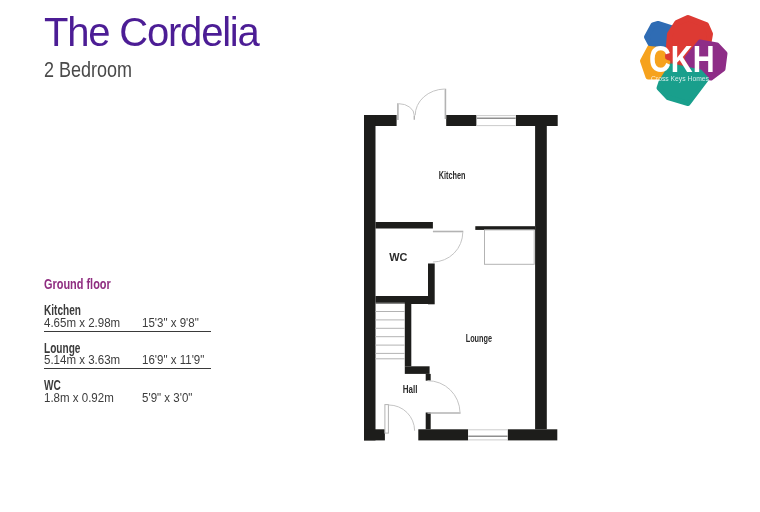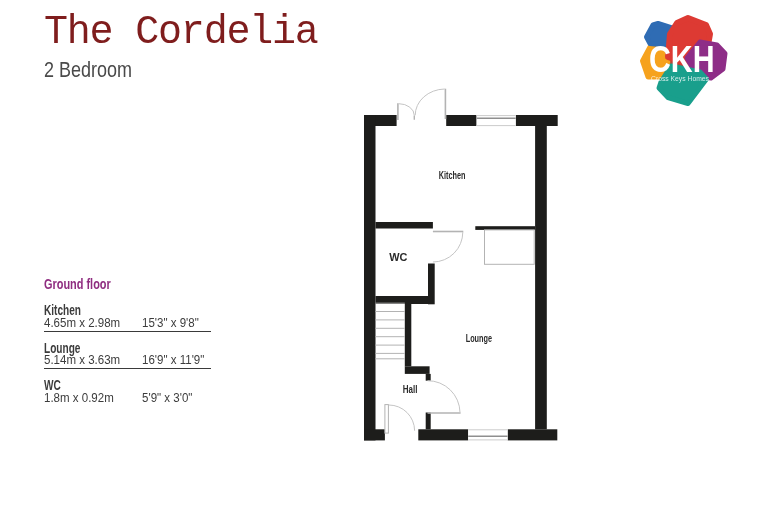--- a/index.html
+++ b/index.html
@@ -3,21 +3,21 @@
 <meta charset="utf-8">
 <style>
   html,body{margin:0;padding:0}
   body{width:760px;height:512px;background:#ffffff;position:relative;overflow:hidden;opacity:0.999;
        font-family:"Liberation Sans",sans-serif;}
   .abs{position:absolute}
 </style>
 </head>
 <body>
 
-<div class="abs" style="left:44px;top:10px;color:#7f1d1d;font-family:Liberation Mono, monospace;font-size:40px;letter-spacing:-1.2px;white-space:nowrap">The Cordelia</div>
+<div class="abs" style="left:44px;top:10px;color:#4c1d95;font-family:Liberation Sans, sans-serif;font-size:40px;letter-spacing:-1.2px;white-space:nowrap">The Cordelia</div>
 
 <div class="abs" style="left:44px;top:56.5px;color:#4a4a4a;font-size:22.5px;white-space:nowrap;transform:scaleX(0.8);transform-origin:left top">2 Bedroom</div>
 
 <div class="abs" style="left:0;top:0;color:#3c3c3c;font-size:13.4px;line-height:1.1">
 
   <div class="abs" style="left:44px;top:276.8px;color:#8f2d80;font-weight:bold;font-size:14px;white-space:nowrap;transform:scaleX(0.78);transform-origin:left top">Ground floor</div>
 
   <div class="abs" style="left:44px;top:302.8px;font-weight:bold;font-size:14px;transform:scaleX(0.72);transform-origin:left top">Kitchen</div>
 
   <div class="abs" style="left:44px;top:315.6px;white-space:nowrap;transform:scaleX(0.86);transform-origin:left top">4.65m x 2.98m<span class="abs" style="left:114px">15'3" x 9'8"</span></div>

